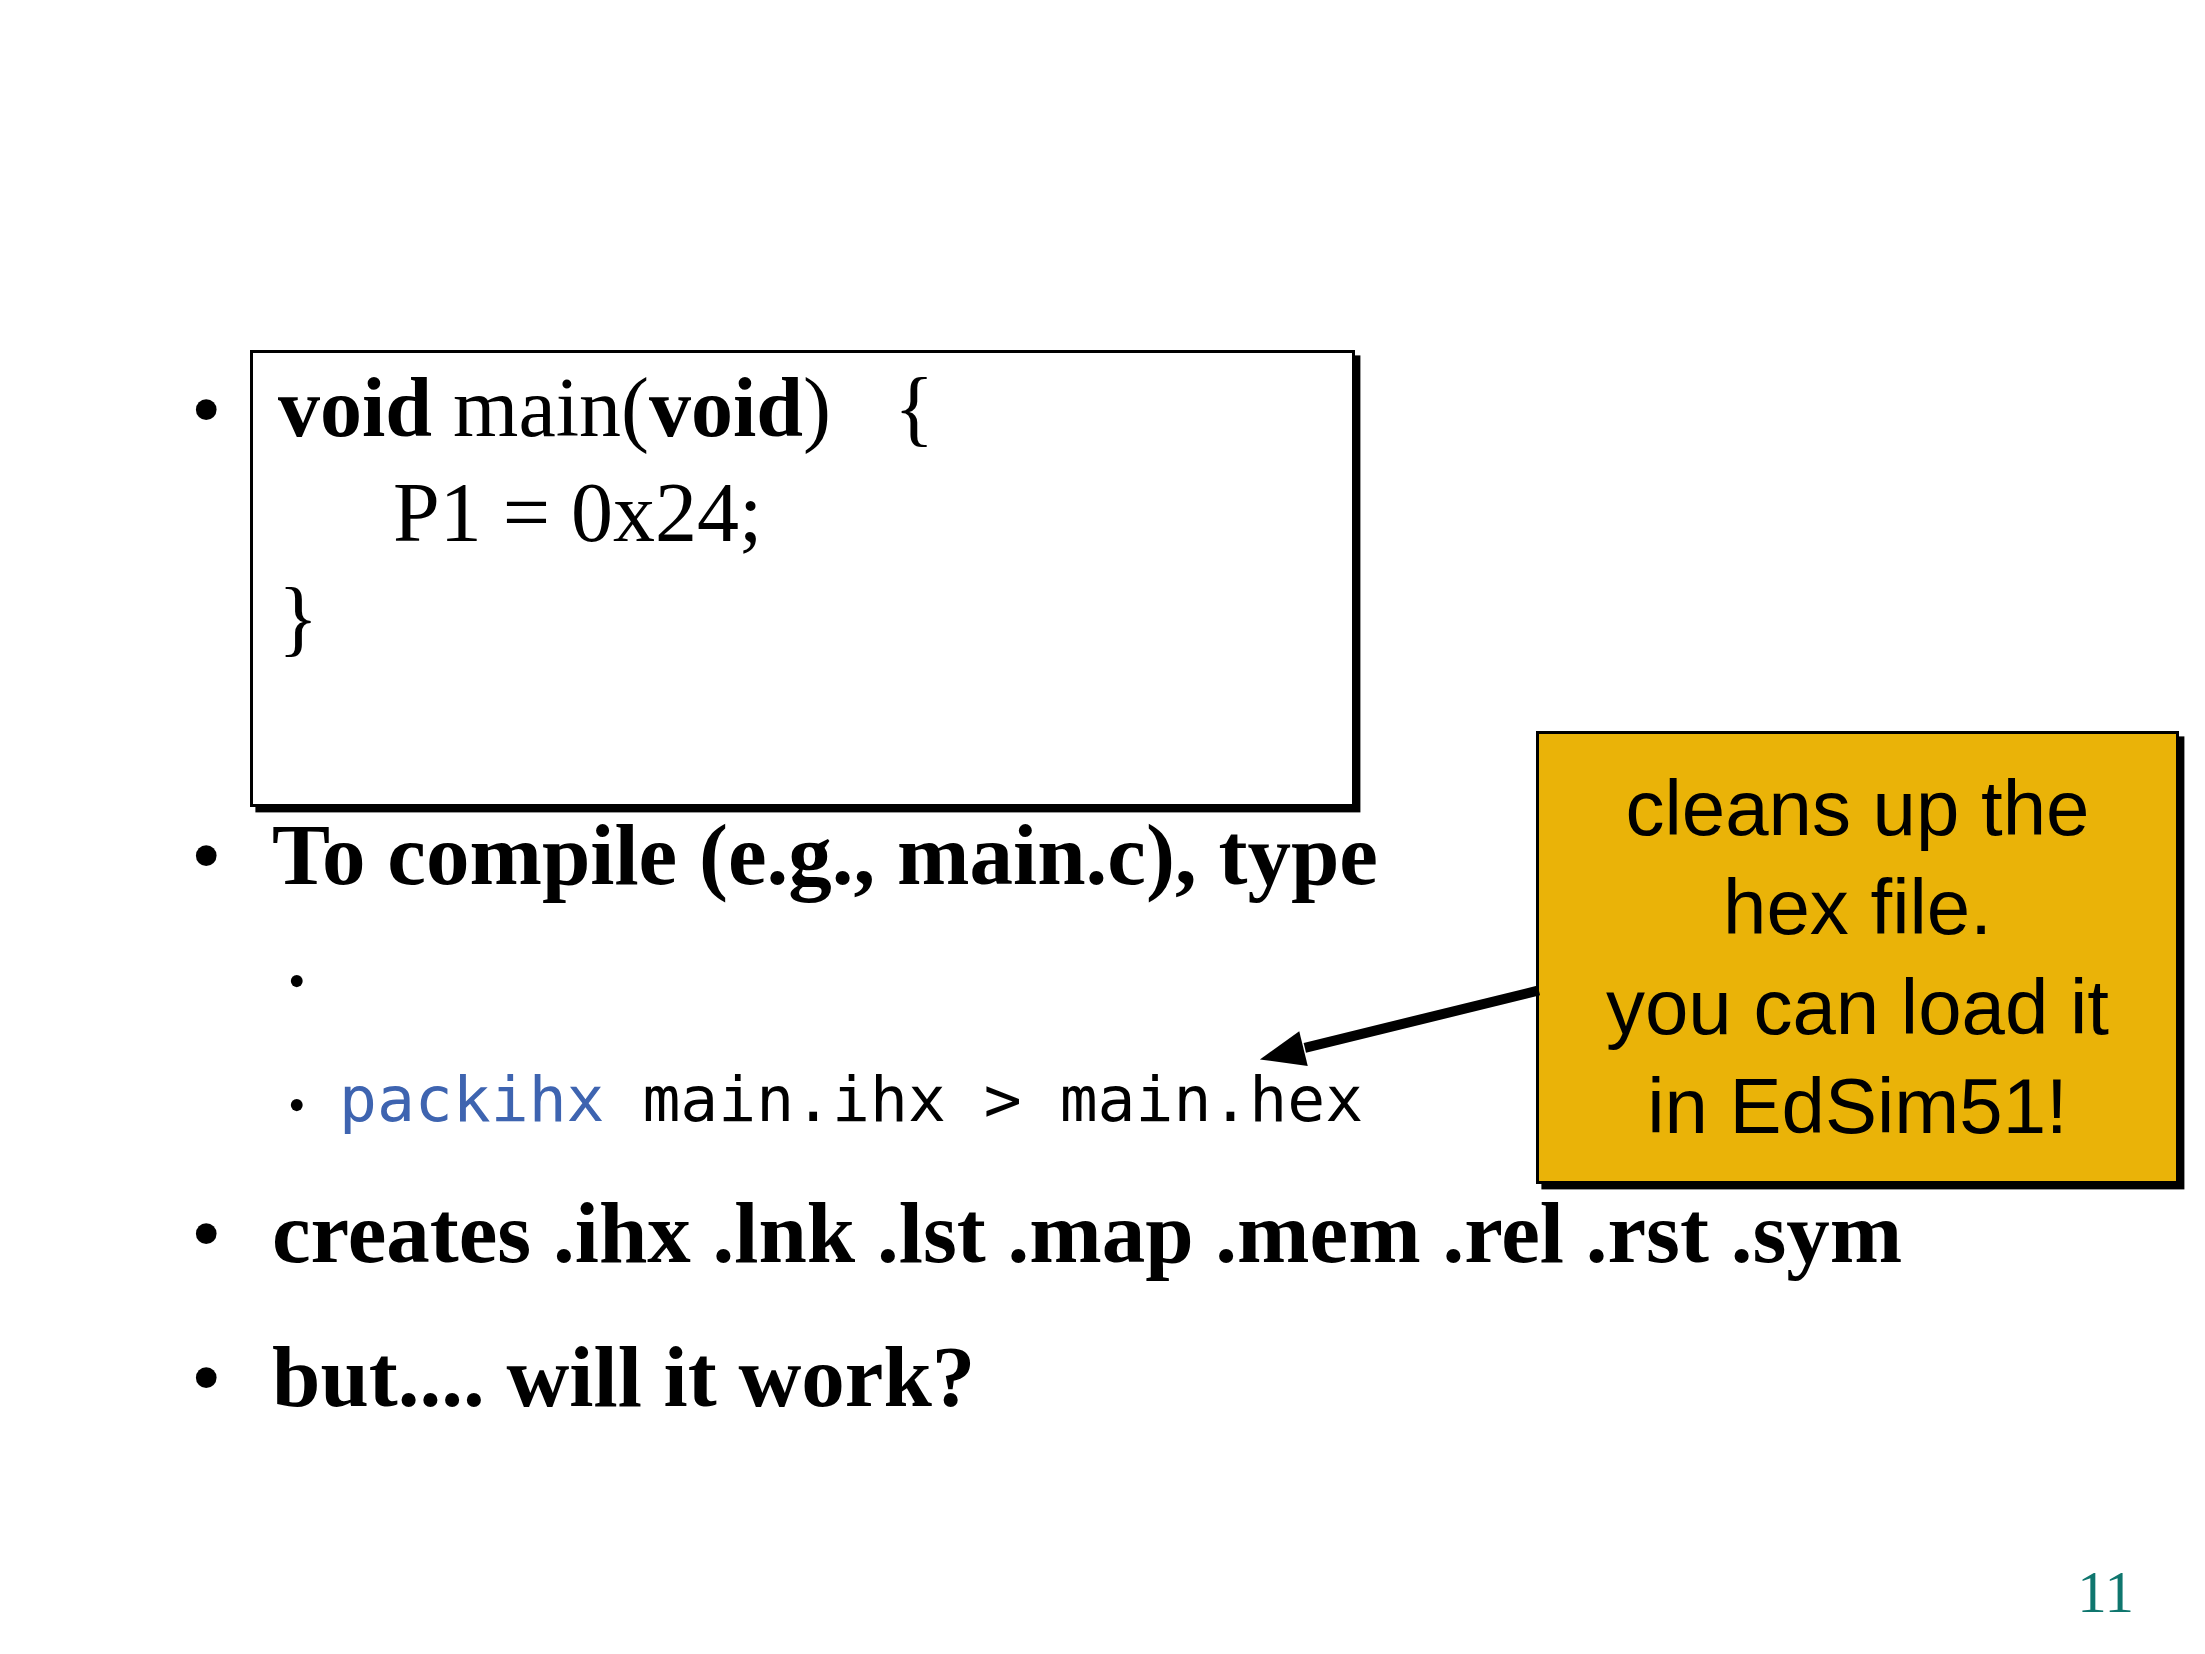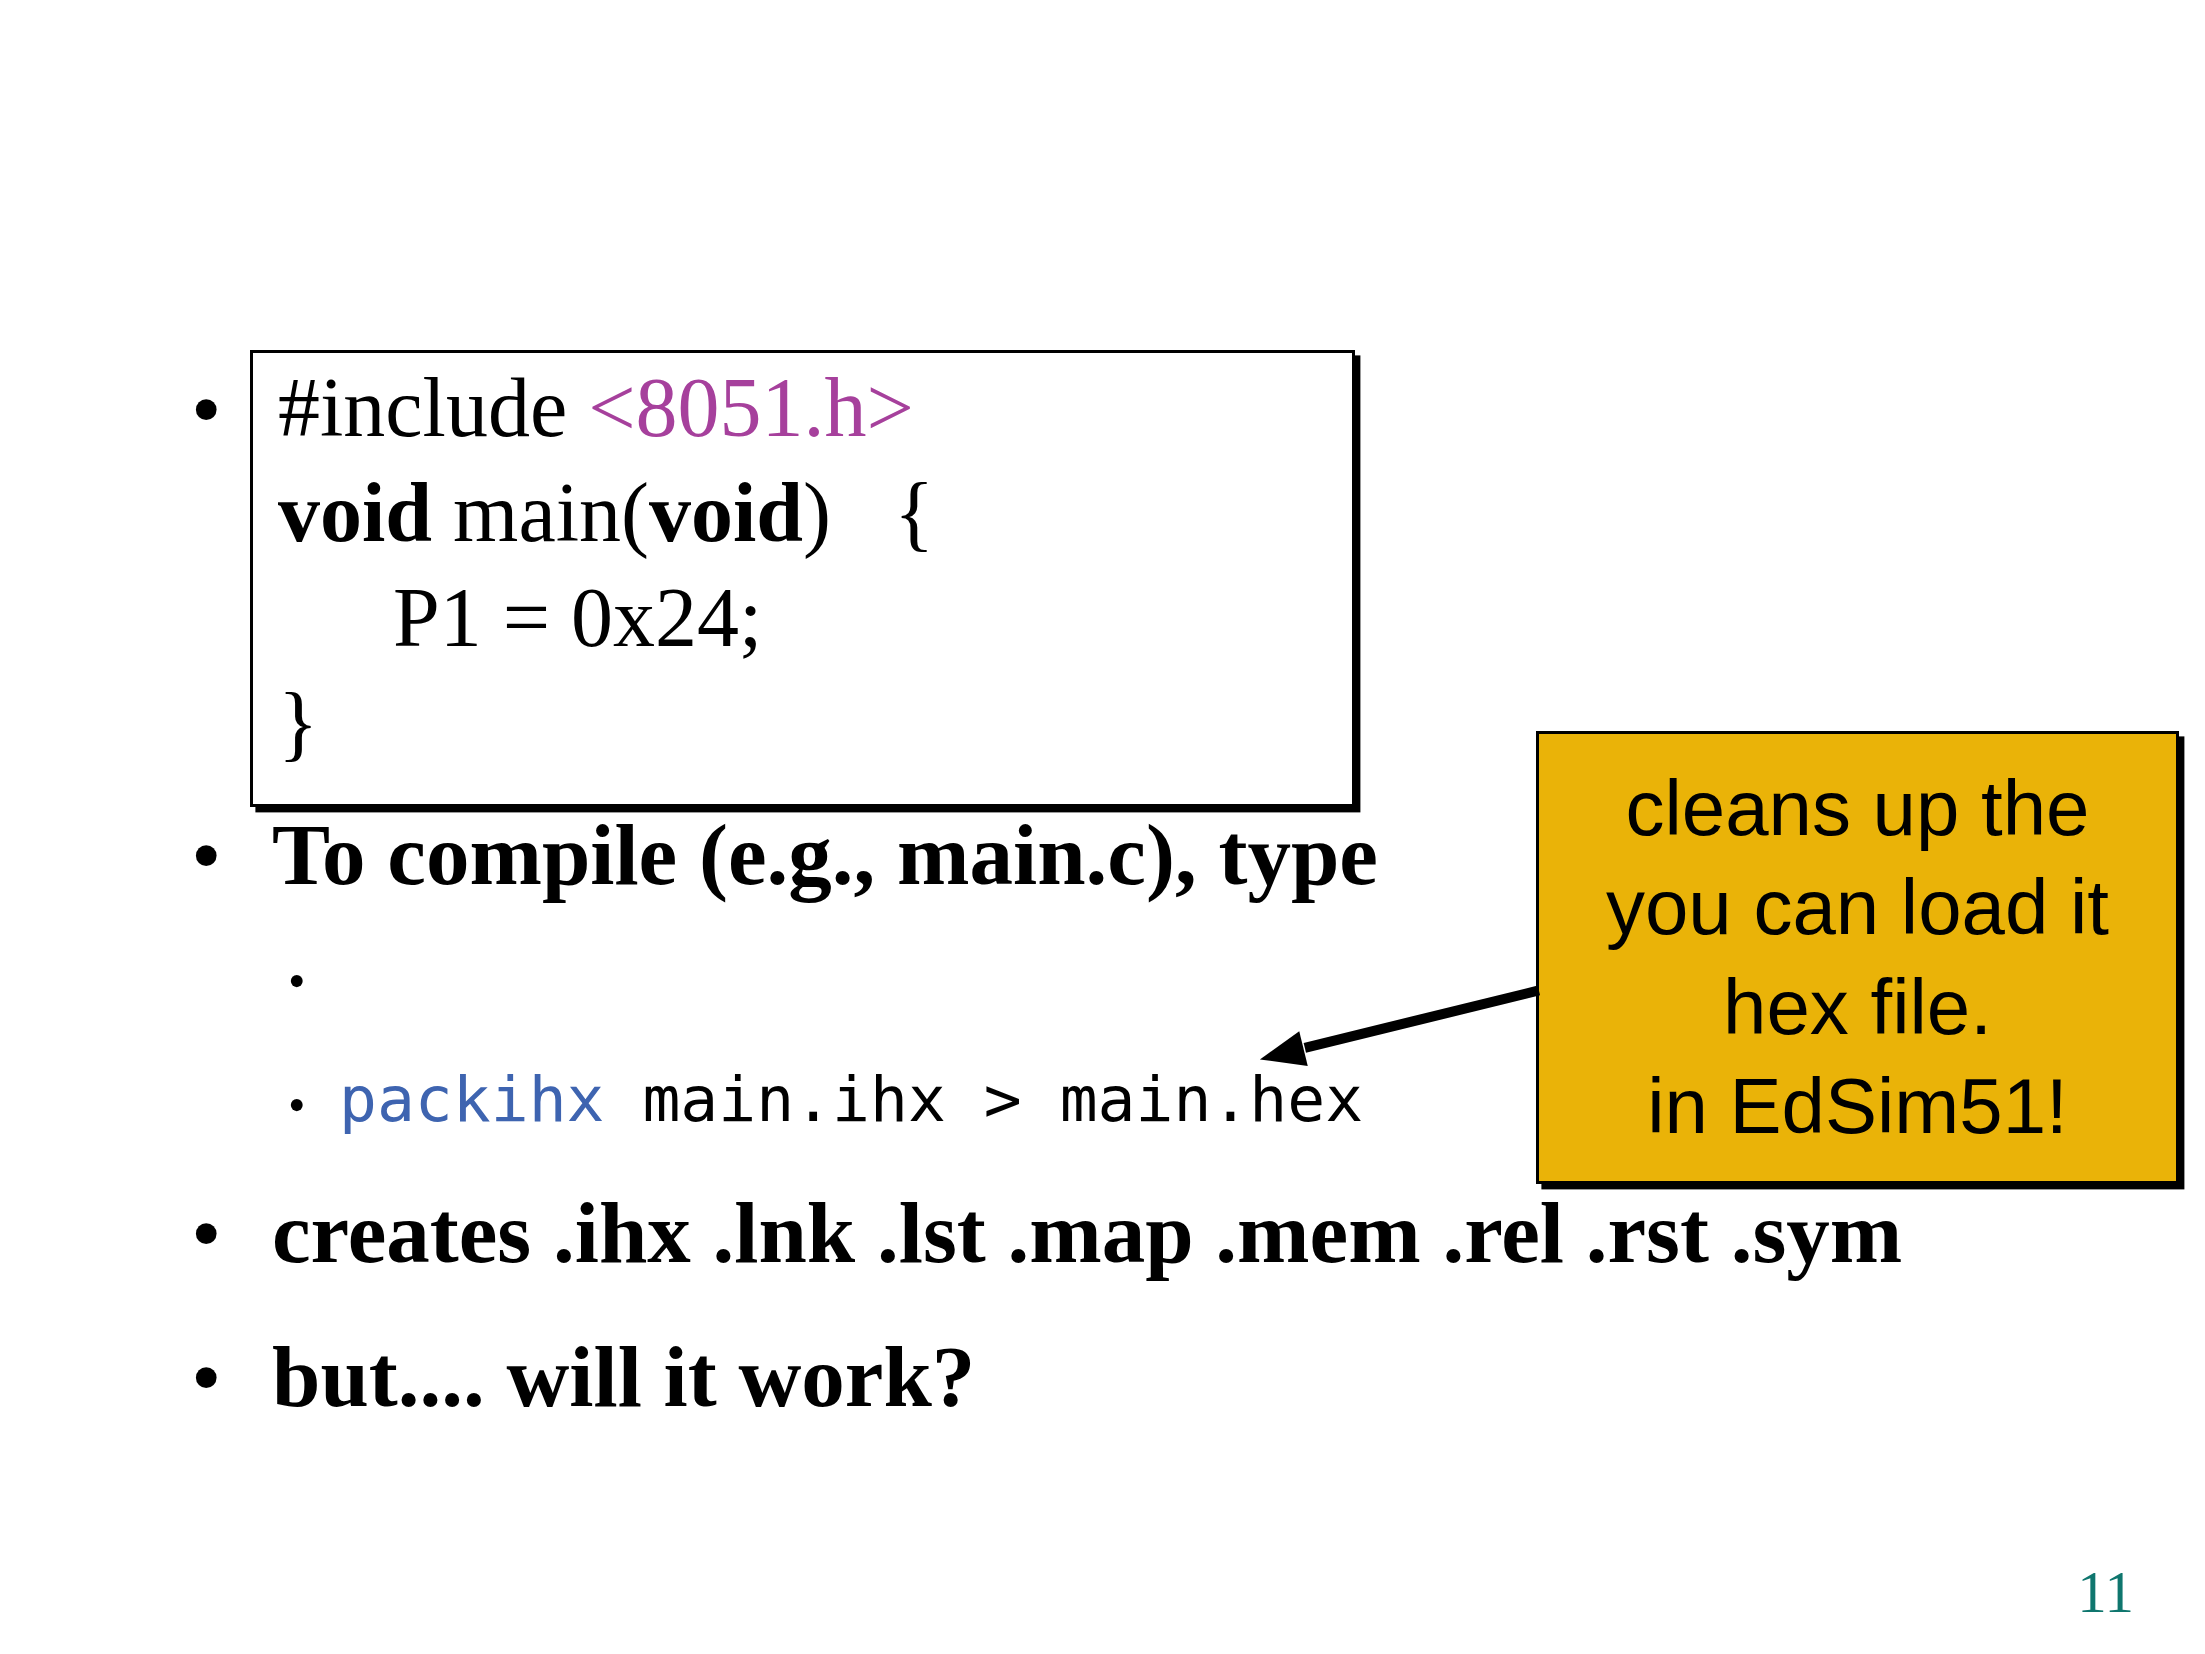--- a/index.html
+++ b/index.html
@@ -122,38 +122,37 @@
 </style>
 </head>
 <body>
 
 <div class="slide">
 
 
   <span class="dot" style="left:191px; top:357px;">•</span>
 
   <div class="code-box">
-    <div class="code-line"><span>#include </span><span class="hdr">&lt;8051.h&gt;</span></div>
     <div class="code-line"><span class="kw">void</span><span> main(</span><span class="kw">void</span><span>)   {</span></div>
     <div class="code-line indent">P1 = 0x24;</div>
     <div class="code-line">}</div>
   </div>
 
   <span class="dot" style="left:191px; top:803px;">•</span>
   <div class="bullet-text" style="left:272px; top:803px;">To compile (e.g., main.c), type</div>
 
   <span class="subdot" style="left:288px; top:951px;">•</span>
 
   <span class="subdot" style="left:288px; top:1075px;">•</span>
   <div class="cmd-line" style="left:339px; top:1062px;"><span class="cmd">packihx</span><span> main.ihx &gt; main.hex</span></div>
 
   <div class="callout">
     <div>cleans up the</div>
+    <div>hex file.</div>
     <div>you can load it</div>
-    <div>hex file.</div>
     <div>in EdSim51!</div>
   </div>
 
   <svg class="arrow-svg" viewBox="0 0 460 160">
     <line x1="415" y1="38" x2="113" y2="112" stroke="#000" stroke-width="13"></line>
     <polygon points="55,127 105.8,90.8 116.8,135.4" fill="#000"></polygon>
   </svg>
 
   <span class="dot" style="left:191px; top:1181px;">•</span>
   <div class="bullet-text" style="left:272px; top:1181px;">creates .ihx .lnk .lst .map .mem .rel .rst .sym</div>

